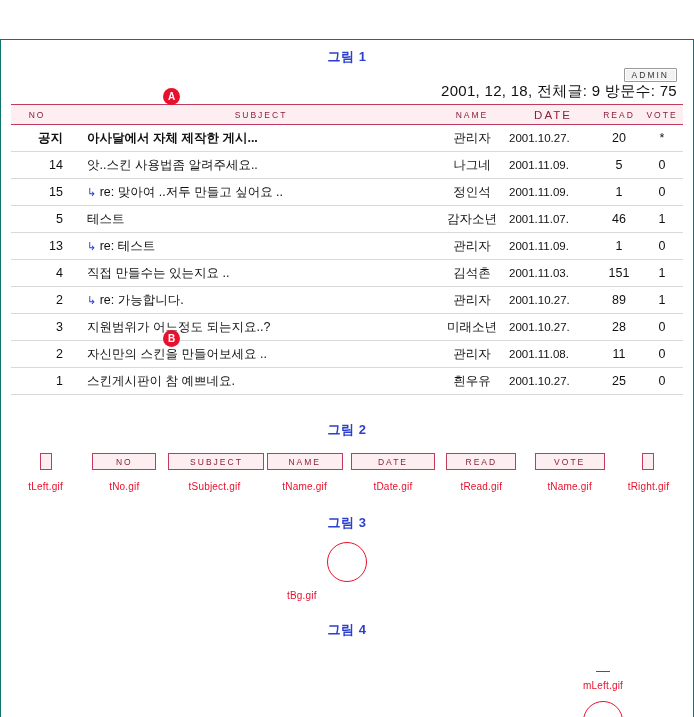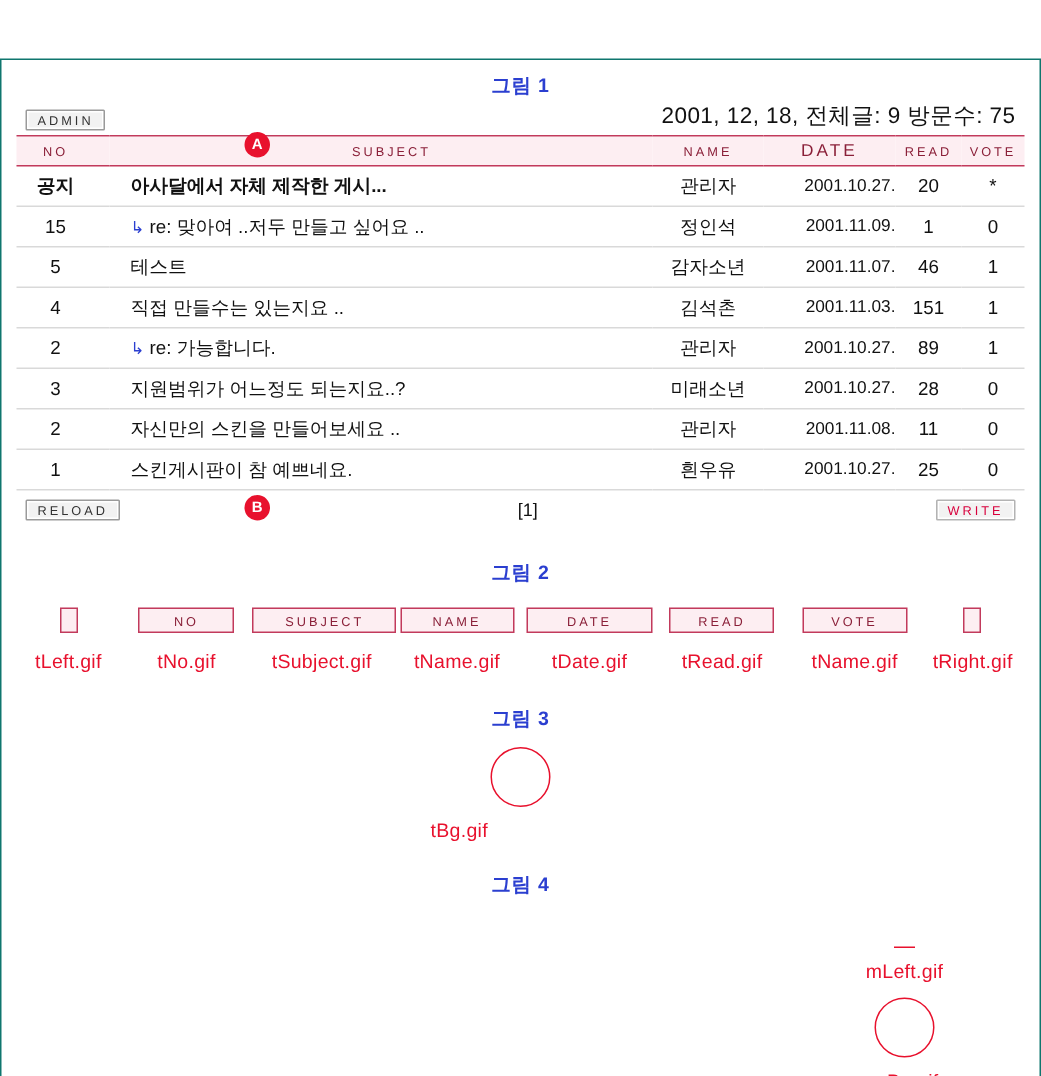--- a/index.html
+++ b/index.html
@@ -41,20 +41,21 @@
 
   
   .fig1 {
     margin-top: 2px;
   }
   .fig1-topbar {
     display: flex;
     align-items: flex-end;
     justify-content: space-between;
     padding: 0 6px 3px 6px;
+    flex-direction: column;
   }
   .btn {
     display: inline-block;
     border: 1px solid #9a9a9a;
     background: #f2f2f2;
     color: #333;
     font-size: 8.5px;
     letter-spacing: 2px;
     padding: 2px 7px 1px 7px;
     border-radius: 1px;
@@ -88,24 +89,24 @@
     padding: 4px 0 3px 0;
     text-align: center;
   }
   table.board tbody td {
     border-bottom: 1px solid #d9d9d9;
     font-size: 12.5px;
     padding: 4px 0 4px 0;
     color: #111;
     height: 18px;
   }
-  .c-no     { width: 52px;  text-align: center; padding-right: 10px !important; }
+  .c-no     { width: 52px;  text-align: right; padding-right: 10px !important; }
   .c-sub    { text-align: left; padding-left: 14px !important; }
   .c-name   { width: 74px;  text-align: center; }
-  .c-date   { width: 88px;  text-align: right; font-size: 11.5px !important; }
+  .c-date   { width: 88px;  text-align: left; font-size: 11.5px !important; }
   .c-read   { width: 44px;  text-align: center; }
   .c-vote   { width: 42px;  text-align: center; }
   .notice-sub { font-weight: bold; }
   .re-arrow { color: #2b3fd0; font-size: 11px; }
   .fig1-bottombar {
     display: flex;
     align-items: center;
     justify-content: space-between;
     padding: 6px 6px 0 6px;
   }
@@ -132,21 +133,21 @@
     align-items: flex-end;
     justify-content: center;
     gap: 0;
     margin-top: 14px;
   }
   .fig2-cell {
     text-align: center;
   }
   .imglabel {
     color: #e8112d;
-    font-size: 13px;
+    font-size: 10px;
     margin-top: 8px;
     letter-spacing: 0.2px;
   }
   .tile {
     display: inline-block;
     border: 1px solid #c23a5c;
     background: #fdeef2;
     color: #8a1f38;
     font-size: 8.5px;
     letter-spacing: 2px;
@@ -219,36 +220,52 @@
         <tbody id="board-body">
             <tr>
               <td class="c-no" style="font-weight: bold;">공지</td>
               <td class="c-sub"><span class="notice-sub">아사달에서 자체 제작한 게시...</span></td>
               <td class="c-name">관리자</td>
               <td class="c-date">2001.10.27.</td>
               <td class="c-read">20</td>
               <td class="c-vote">*</td>
             </tr>
             <tr>
+              <td class="c-no">14</td>
+              <td class="c-sub"><span>앗..스킨 사용법좀 알려주세요..</span></td>
+              <td class="c-name">나그네</td>
+              <td class="c-date">2001.11.09.</td>
+              <td class="c-read">5</td>
+              <td class="c-vote">0</td>
+            </tr>
+            <tr>
               <td class="c-no">15</td>
               <td class="c-sub"><span class="re-arrow">↳</span> <span>re: 맞아여 ..저두 만들고 싶어요 ..</span></td>
               <td class="c-name">정인석</td>
               <td class="c-date">2001.11.09.</td>
               <td class="c-read">1</td>
               <td class="c-vote">0</td>
             </tr>
             <tr>
               <td class="c-no">5</td>
               <td class="c-sub"><span>테스트</span></td>
               <td class="c-name">감자소년</td>
               <td class="c-date">2001.11.07.</td>
               <td class="c-read">46</td>
               <td class="c-vote">1</td>
             </tr>
             <tr>
+              <td class="c-no">13</td>
+              <td class="c-sub"><span class="re-arrow">↳</span> <span>re: 테스트</span></td>
+              <td class="c-name">관리자</td>
+              <td class="c-date">2001.11.09.</td>
+              <td class="c-read">1</td>
+              <td class="c-vote">0</td>
+            </tr>
+            <tr>
               <td class="c-no">4</td>
               <td class="c-sub"><span>직접 만들수는 있는지요 ..</span></td>
               <td class="c-name">김석촌</td>
               <td class="c-date">2001.11.03.</td>
               <td class="c-read">151</td>
               <td class="c-vote">1</td>
             </tr>
             <tr>
               <td class="c-no">2</td>
               <td class="c-sub"><span class="re-arrow">↳</span> <span>re: 가능합니다.</span></td>
@@ -277,25 +294,20 @@
               <td class="c-no">1</td>
               <td class="c-sub"><span>스킨게시판이 참 예쁘네요.</span></td>
               <td class="c-name">흰우유</td>
               <td class="c-date">2001.10.27.</td>
               <td class="c-read">25</td>
               <td class="c-vote">0</td>
             </tr>
           </tbody>
       </table>
 
-      <div class="fig1-bottombar">
-        <span class="btn">RELOAD</span>
-        <span class="pager">[1]</span>
-        <span class="btn btn-red">WRITE</span>
-      </div>
     </div>
 
     <div class="caption" style="margin-top:26px;">그림 2</div>
     <div class="fig2-row" id="fig2-row">
         <div class="fig2-cell" style="width: 72px;">
           <div style="height: 20px;"><span class="tile-end"></span></div>
           <div class="imglabel">tLeft.gif</div>
         </div>
         <div class="fig2-cell" style="width: 92px;">
           <div style="height: 20px;"><div class="tile" style="width: 64px; margin: 0px auto;">NO</div></div>

